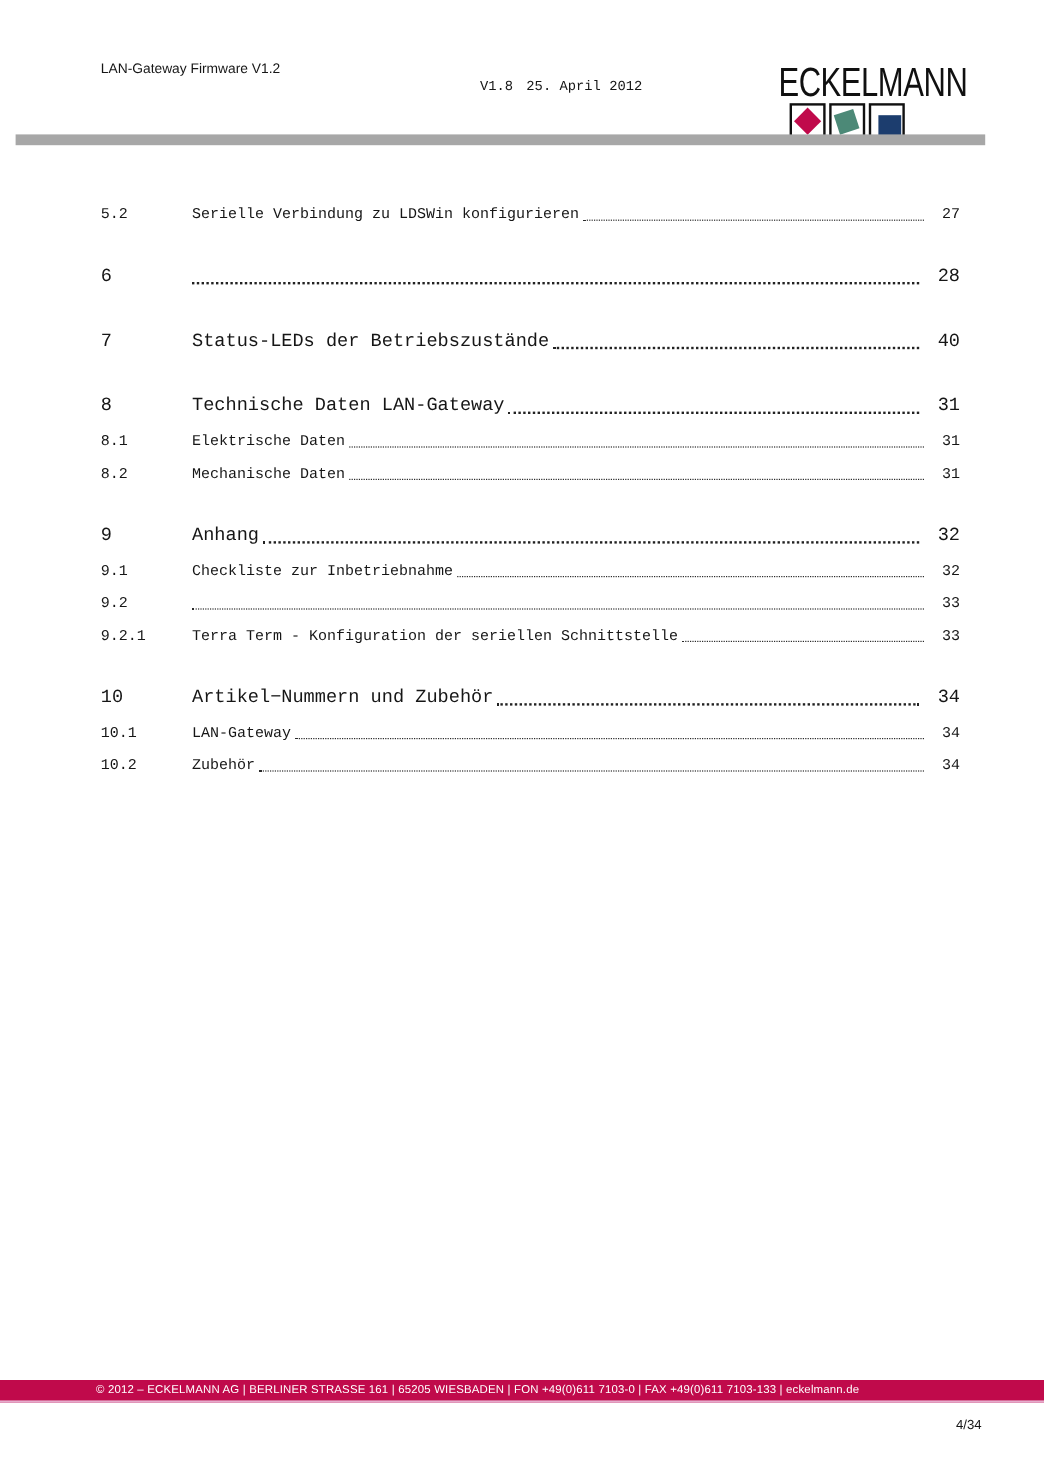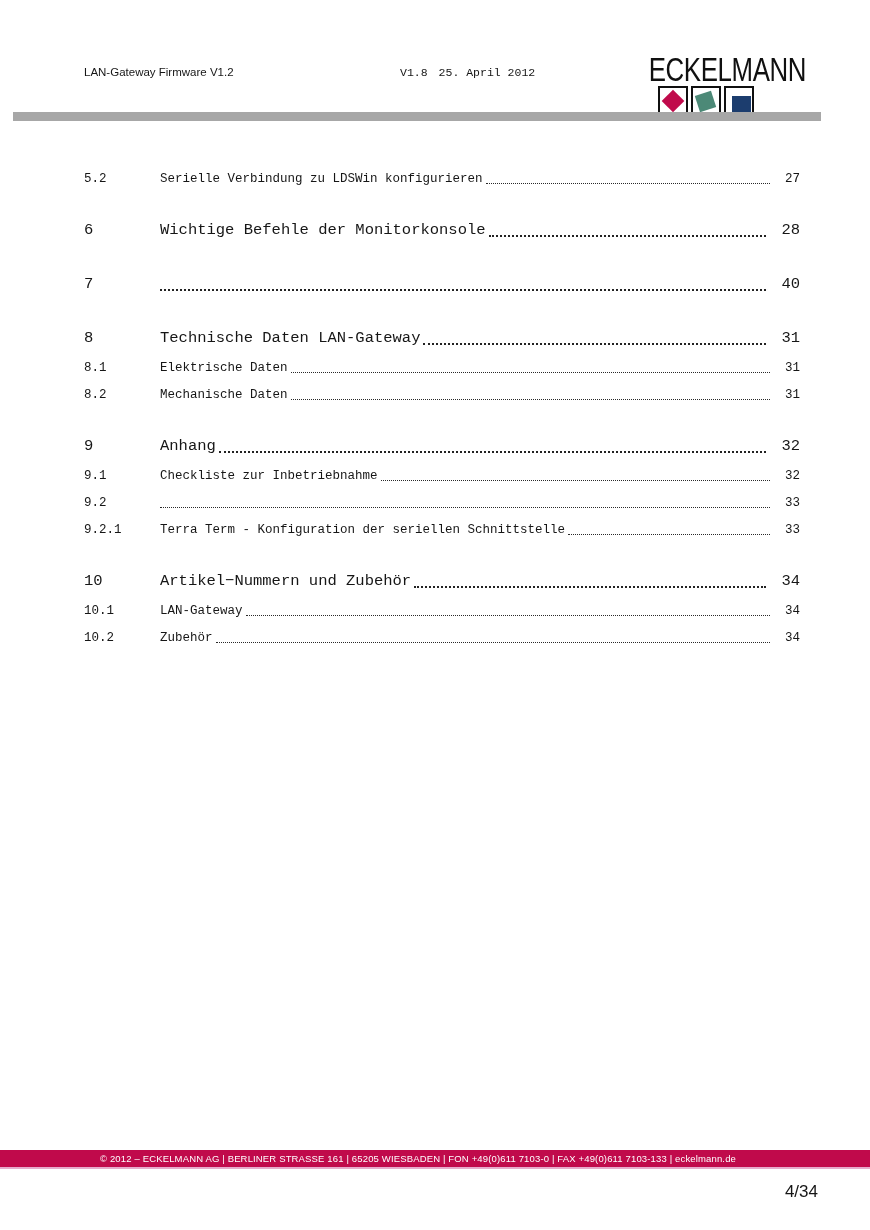--- a/index.html
+++ b/index.html
@@ -8,21 +8,21 @@
     position: relative;
     width: 870px;
     height: 1230px;
     background: #fff;
     font-family: "Liberation Sans", sans-serif;
     color: #161616;
     overflow: hidden;
   }
 
   
-  .h-left  { position: absolute; left: 84px;  top: 66px; font-size: 11.5px; white-space: nowrap; }
+  .h-left  { position: absolute; left: 84px;  top: 52px; font-size: 11.5px; white-space: nowrap; }
   .h-mid   { position: absolute; left: 400px; top: 66px; font-size: 11.5px; white-space: nowrap; font-family: Liberation Mono, monospace; }
   .h-mid .h-date { margin-left: 11px; }
 
   .logo { position: absolute; top: 52px; right: 64px; display: flex; align-items: center; flex-direction: column; }
   .logo-text {
     font-size: 34px;
     line-height: 1;
     letter-spacing: -0.5px;
     color: #101010;
     transform: scaleX(0.76);
@@ -69,24 +69,24 @@
   .toc-row.chapter:first-child { margin-top: 0; }
 
   
   .footer-bar {
     position: absolute; left: 0; top: 1150px; width: 870px; height: 19px;
     background: var(--brand-crimson);
     border-bottom: 2px solid #e6accc;
     display: flex; align-items: center;
   }
   .footer-bar .footer-text {
-    padding-left: 100px; color: #ffffff; font-size: 9.5px;
+    padding-left: 80px; color: #ffffff; font-size: 9.5px;
     letter-spacing: 0.15px; white-space: nowrap; text-align: center;
   }
-  .page-num { position: absolute; top: 1182px; right: 52px; font-size: 17px; }
+  .page-num { position: absolute; top: 1182px; right: 52px; font-size: 11px; }
 </style>
 </head>
 <body>
 
 <div class="page">
 
   <div class="h-left">LAN-Gateway Firmware V1.2</div>
   <div class="h-mid">
     <span class="h-version">V1.8</span><span class="h-date">25. April 2012</span>
   </div>
@@ -110,26 +110,26 @@
 
   <main class="toc" id="toc">
       <div class="toc-row sub">
       <span class="num">5.2</span>
       <span class="title">Serielle Verbindung zu LDSWin konfigurieren</span>
       <span class="leader"></span>
       <span class="pg">27</span>
     </div>
       <div class="toc-row chapter">
       <span class="num">6</span>
-      <span class="title">Wichtige Befehle der Monitorkonsole</span>
       <span class="leader"></span>
       <span class="pg">28</span>
     </div>
       <div class="toc-row chapter">
       <span class="num">7</span>
+      <span class="title">Status-LEDs der Betriebszustände</span>
       <span class="leader"></span>
       <span class="pg">40</span>
     </div>
       <div class="toc-row chapter">
       <span class="num">8</span>
       <span class="title">Technische Daten LAN-Gateway</span>
       <span class="leader"></span>
       <span class="pg">31</span>
     </div>
       <div class="toc-row sub">

